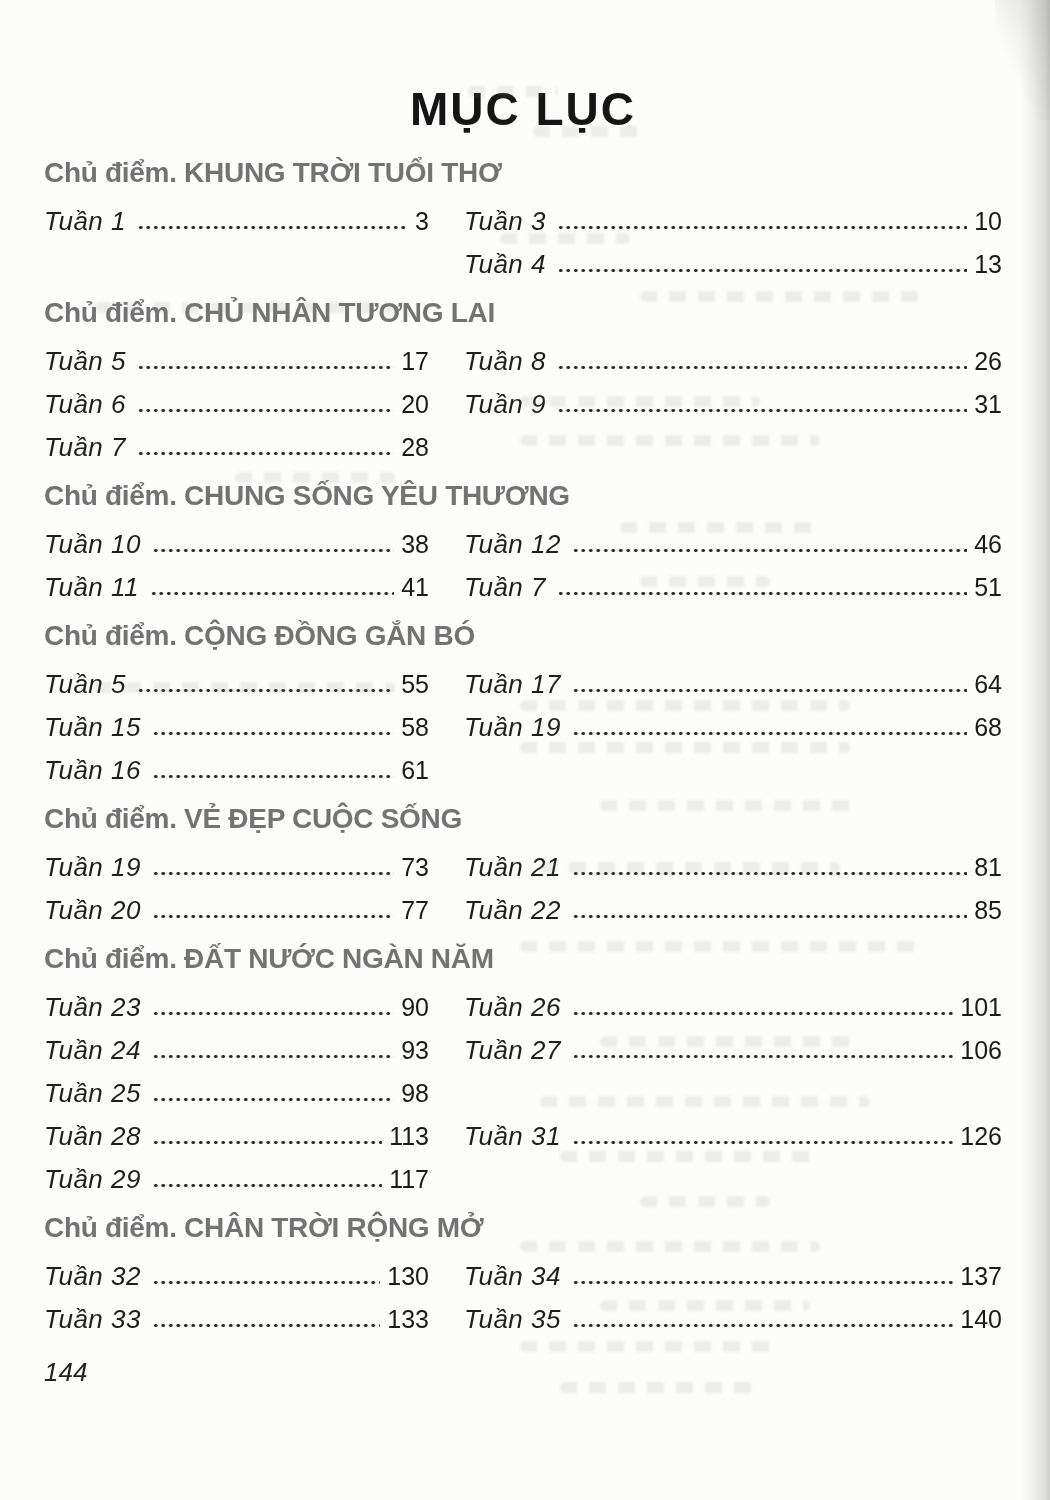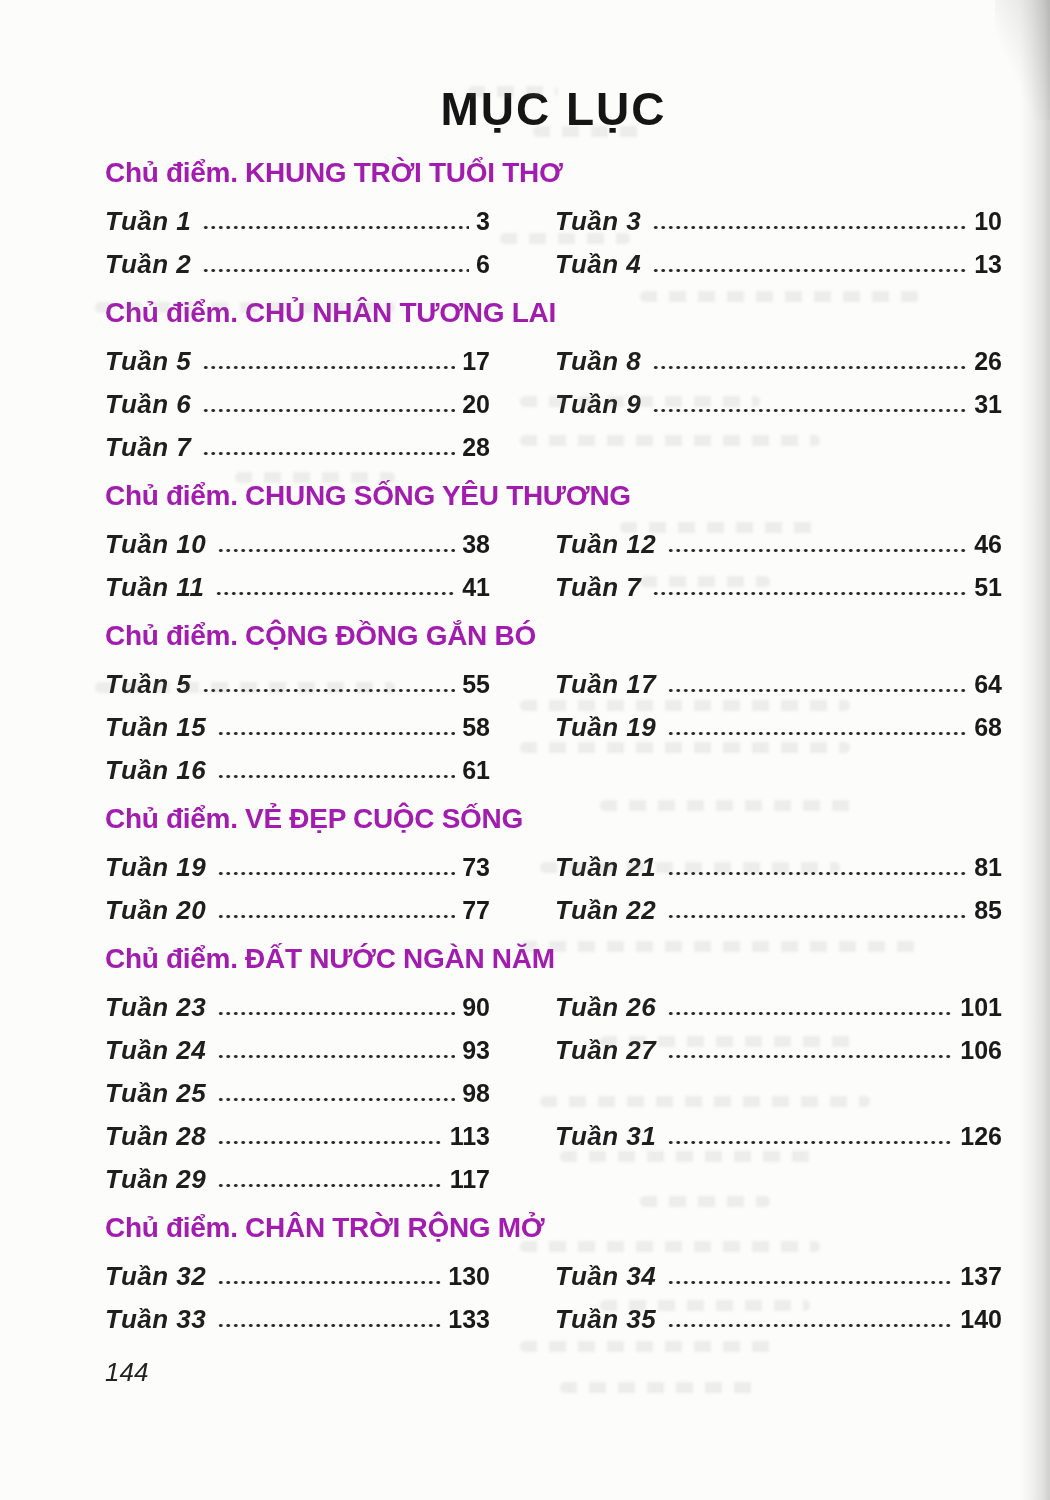--- a/index.html
+++ b/index.html
@@ -10,46 +10,45 @@
   .page {
     position: relative;
     width: 1050px;
     height: 1500px;
     margin: 0 auto;
     background: #fcfcfb;
     overflow: hidden;
     font-family: "Liberation Sans", sans-serif;
     color: #1c1c1c;
     box-sizing: border-box;
-    padding: 86px 48px 0 105px;
+    padding: 86px 48px 0 44px;
   }
   .doc-title {
     margin: 0 0 24px 0;
     text-align: center;
     font-size: 46px;
     font-weight: bold;
     letter-spacing: 2px;
     color: #151515;
     line-height: 1;
   }
   .section h2 {
     font-size: 28px;
     font-weight: bold;
     line-height: 34px;
     margin: 12px 0 8px 0;
     letter-spacing: -0.3px;
-    color: #a21caf;
+    color: #737373;
     white-space: nowrap;
   }
   .cols {
     display: grid;
     grid-template-columns: 385px 1fr;
-    column-gap: 65px;
+    column-gap: 35px;
     align-items: start;
-    font-weight: bold;
   }
   .entry {
     display: flex;
     align-items: flex-end;
     height: 43px;
     box-sizing: border-box;
     padding-bottom: 7px;
   }
   .entry .label {
     font-style: italic;
@@ -125,25 +124,20 @@
   <section class="section">
     <h2>Chủ điểm. KHUNG TRỜI TUỔI THƠ</h2>
     <div class="cols">
       <div class="col left">
   <div class="entry">
     <span class="label">Tuần 1</span>
     <span class="leader"></span>
     <span class="pg">3</span>
   </div>
 
-  <div class="entry">
-    <span class="label">Tuần 2</span>
-    <span class="leader"></span>
-    <span class="pg">6</span>
-  </div>
 </div>
       <div class="col right">
   <div class="entry">
     <span class="label">Tuần 3</span>
     <span class="leader"></span>
     <span class="pg">10</span>
   </div>
 
   <div class="entry">
     <span class="label">Tuần 4</span>

